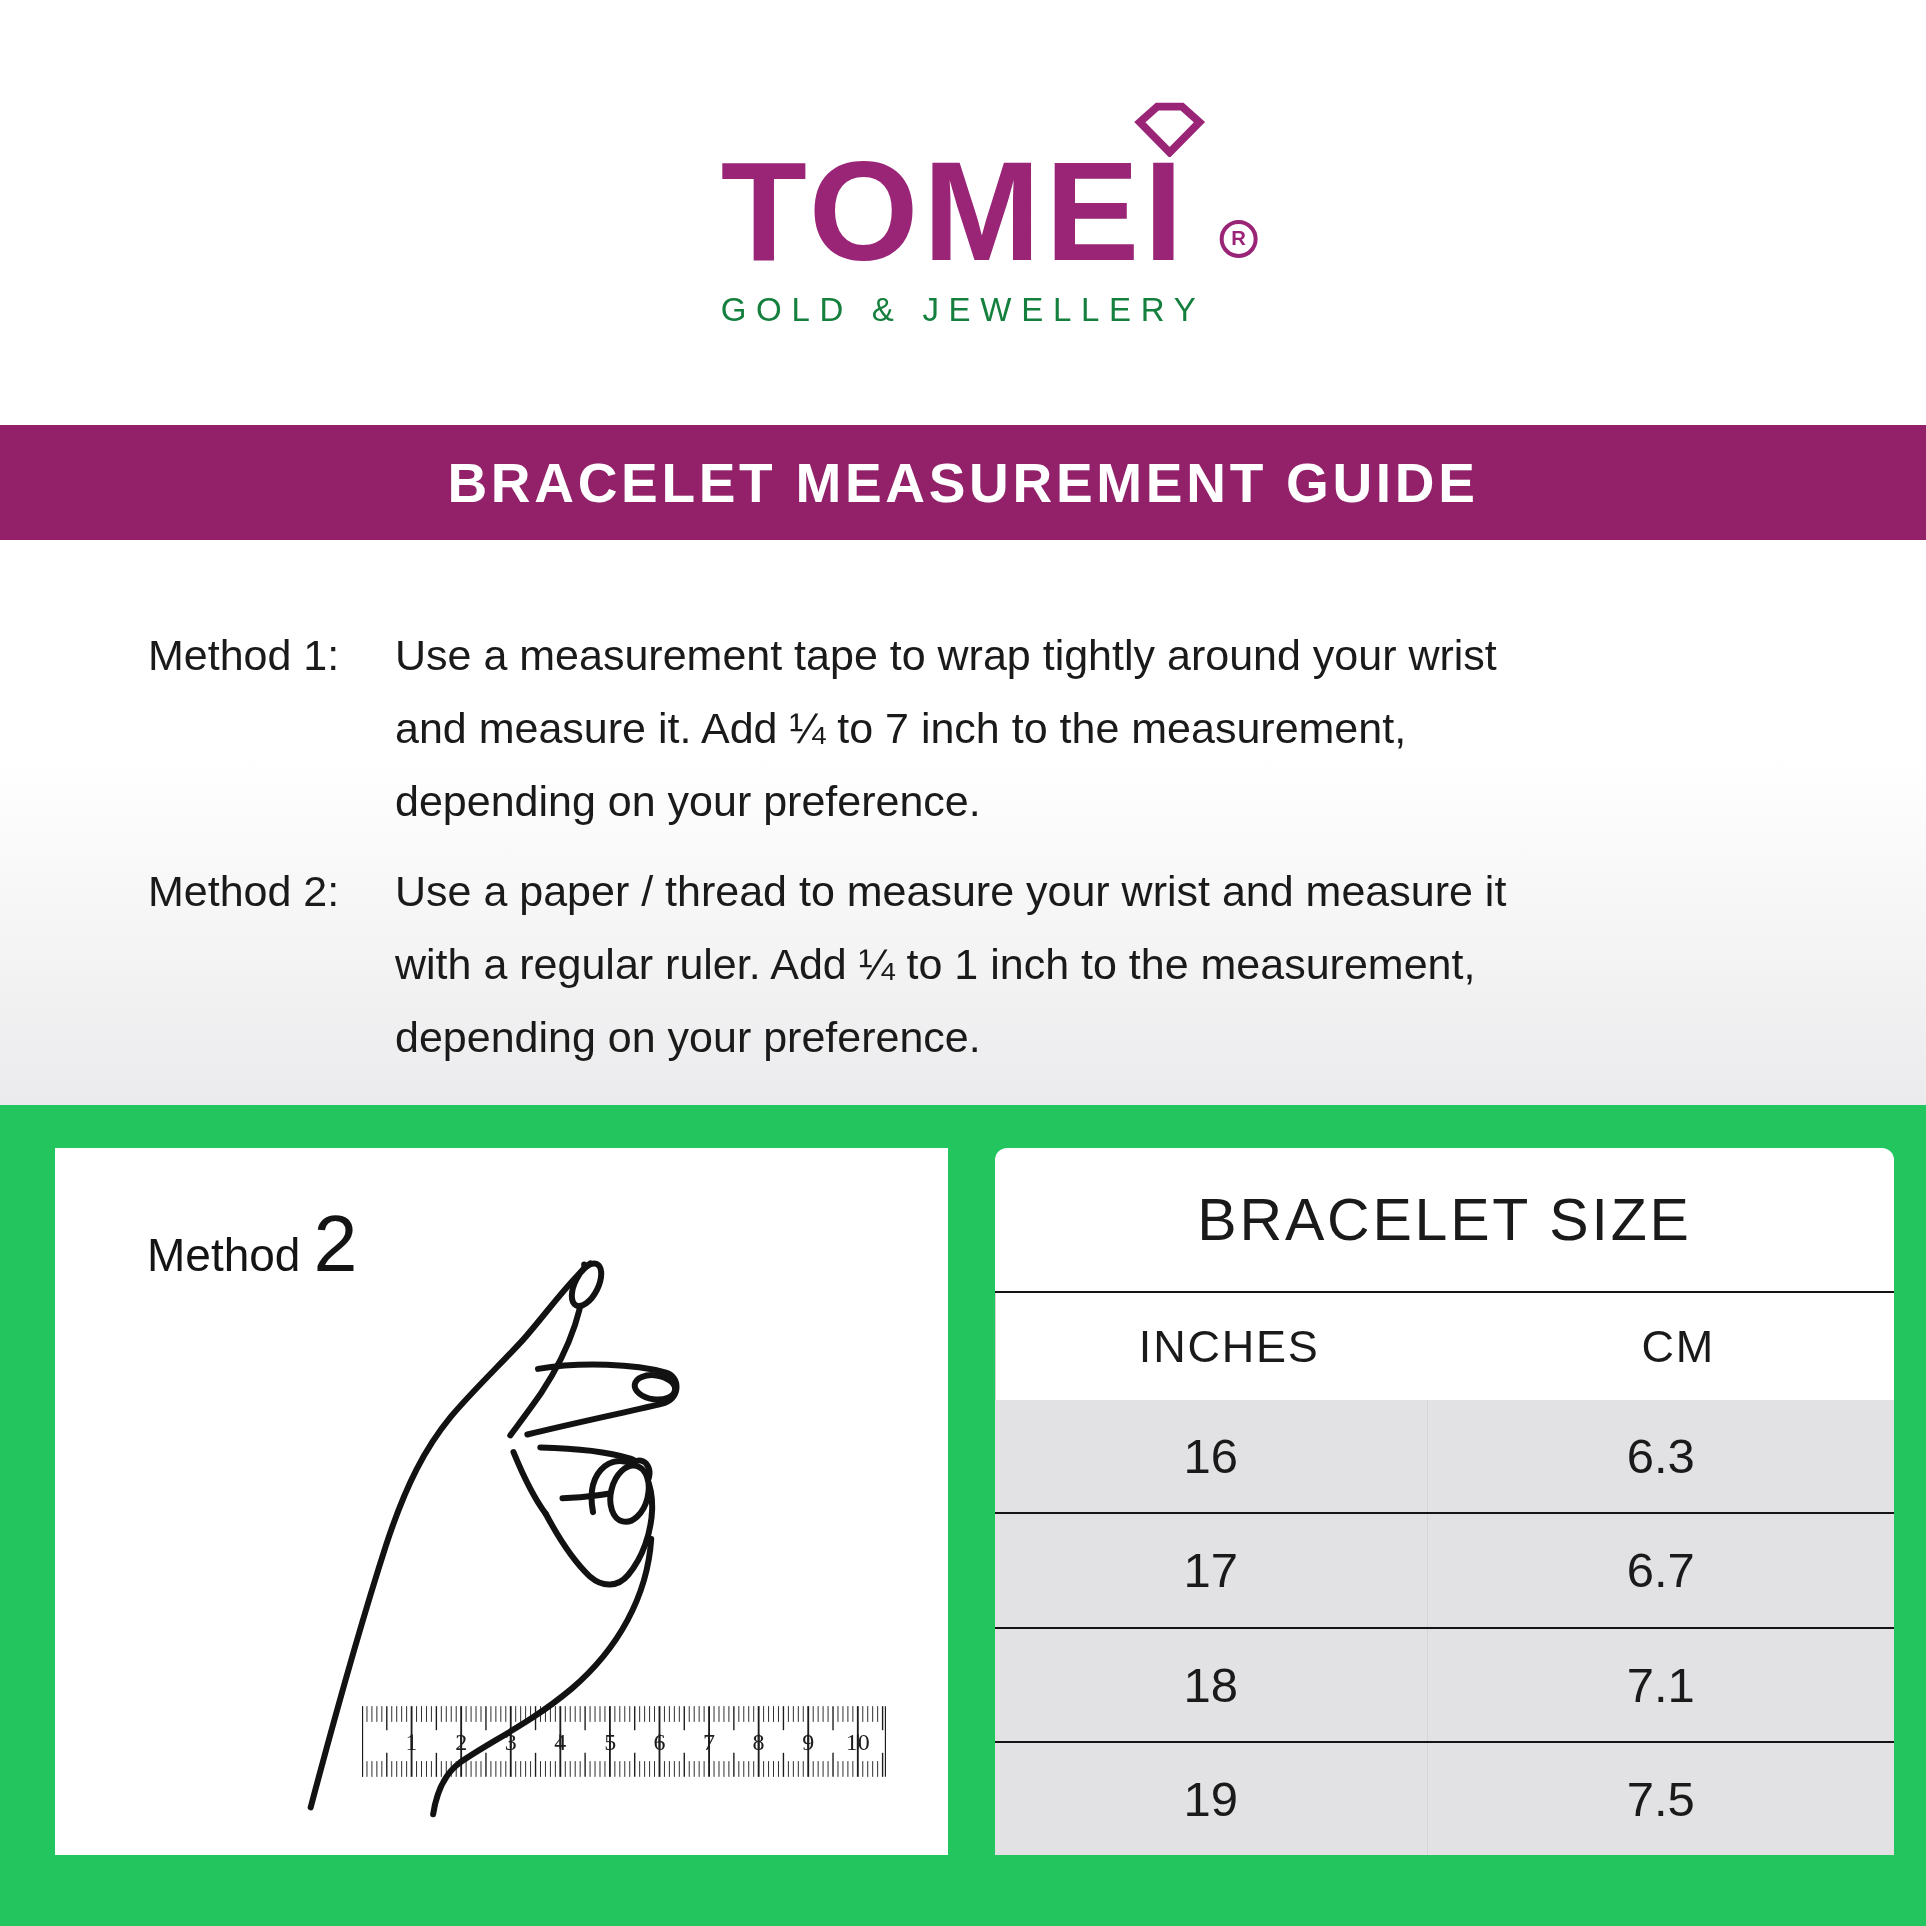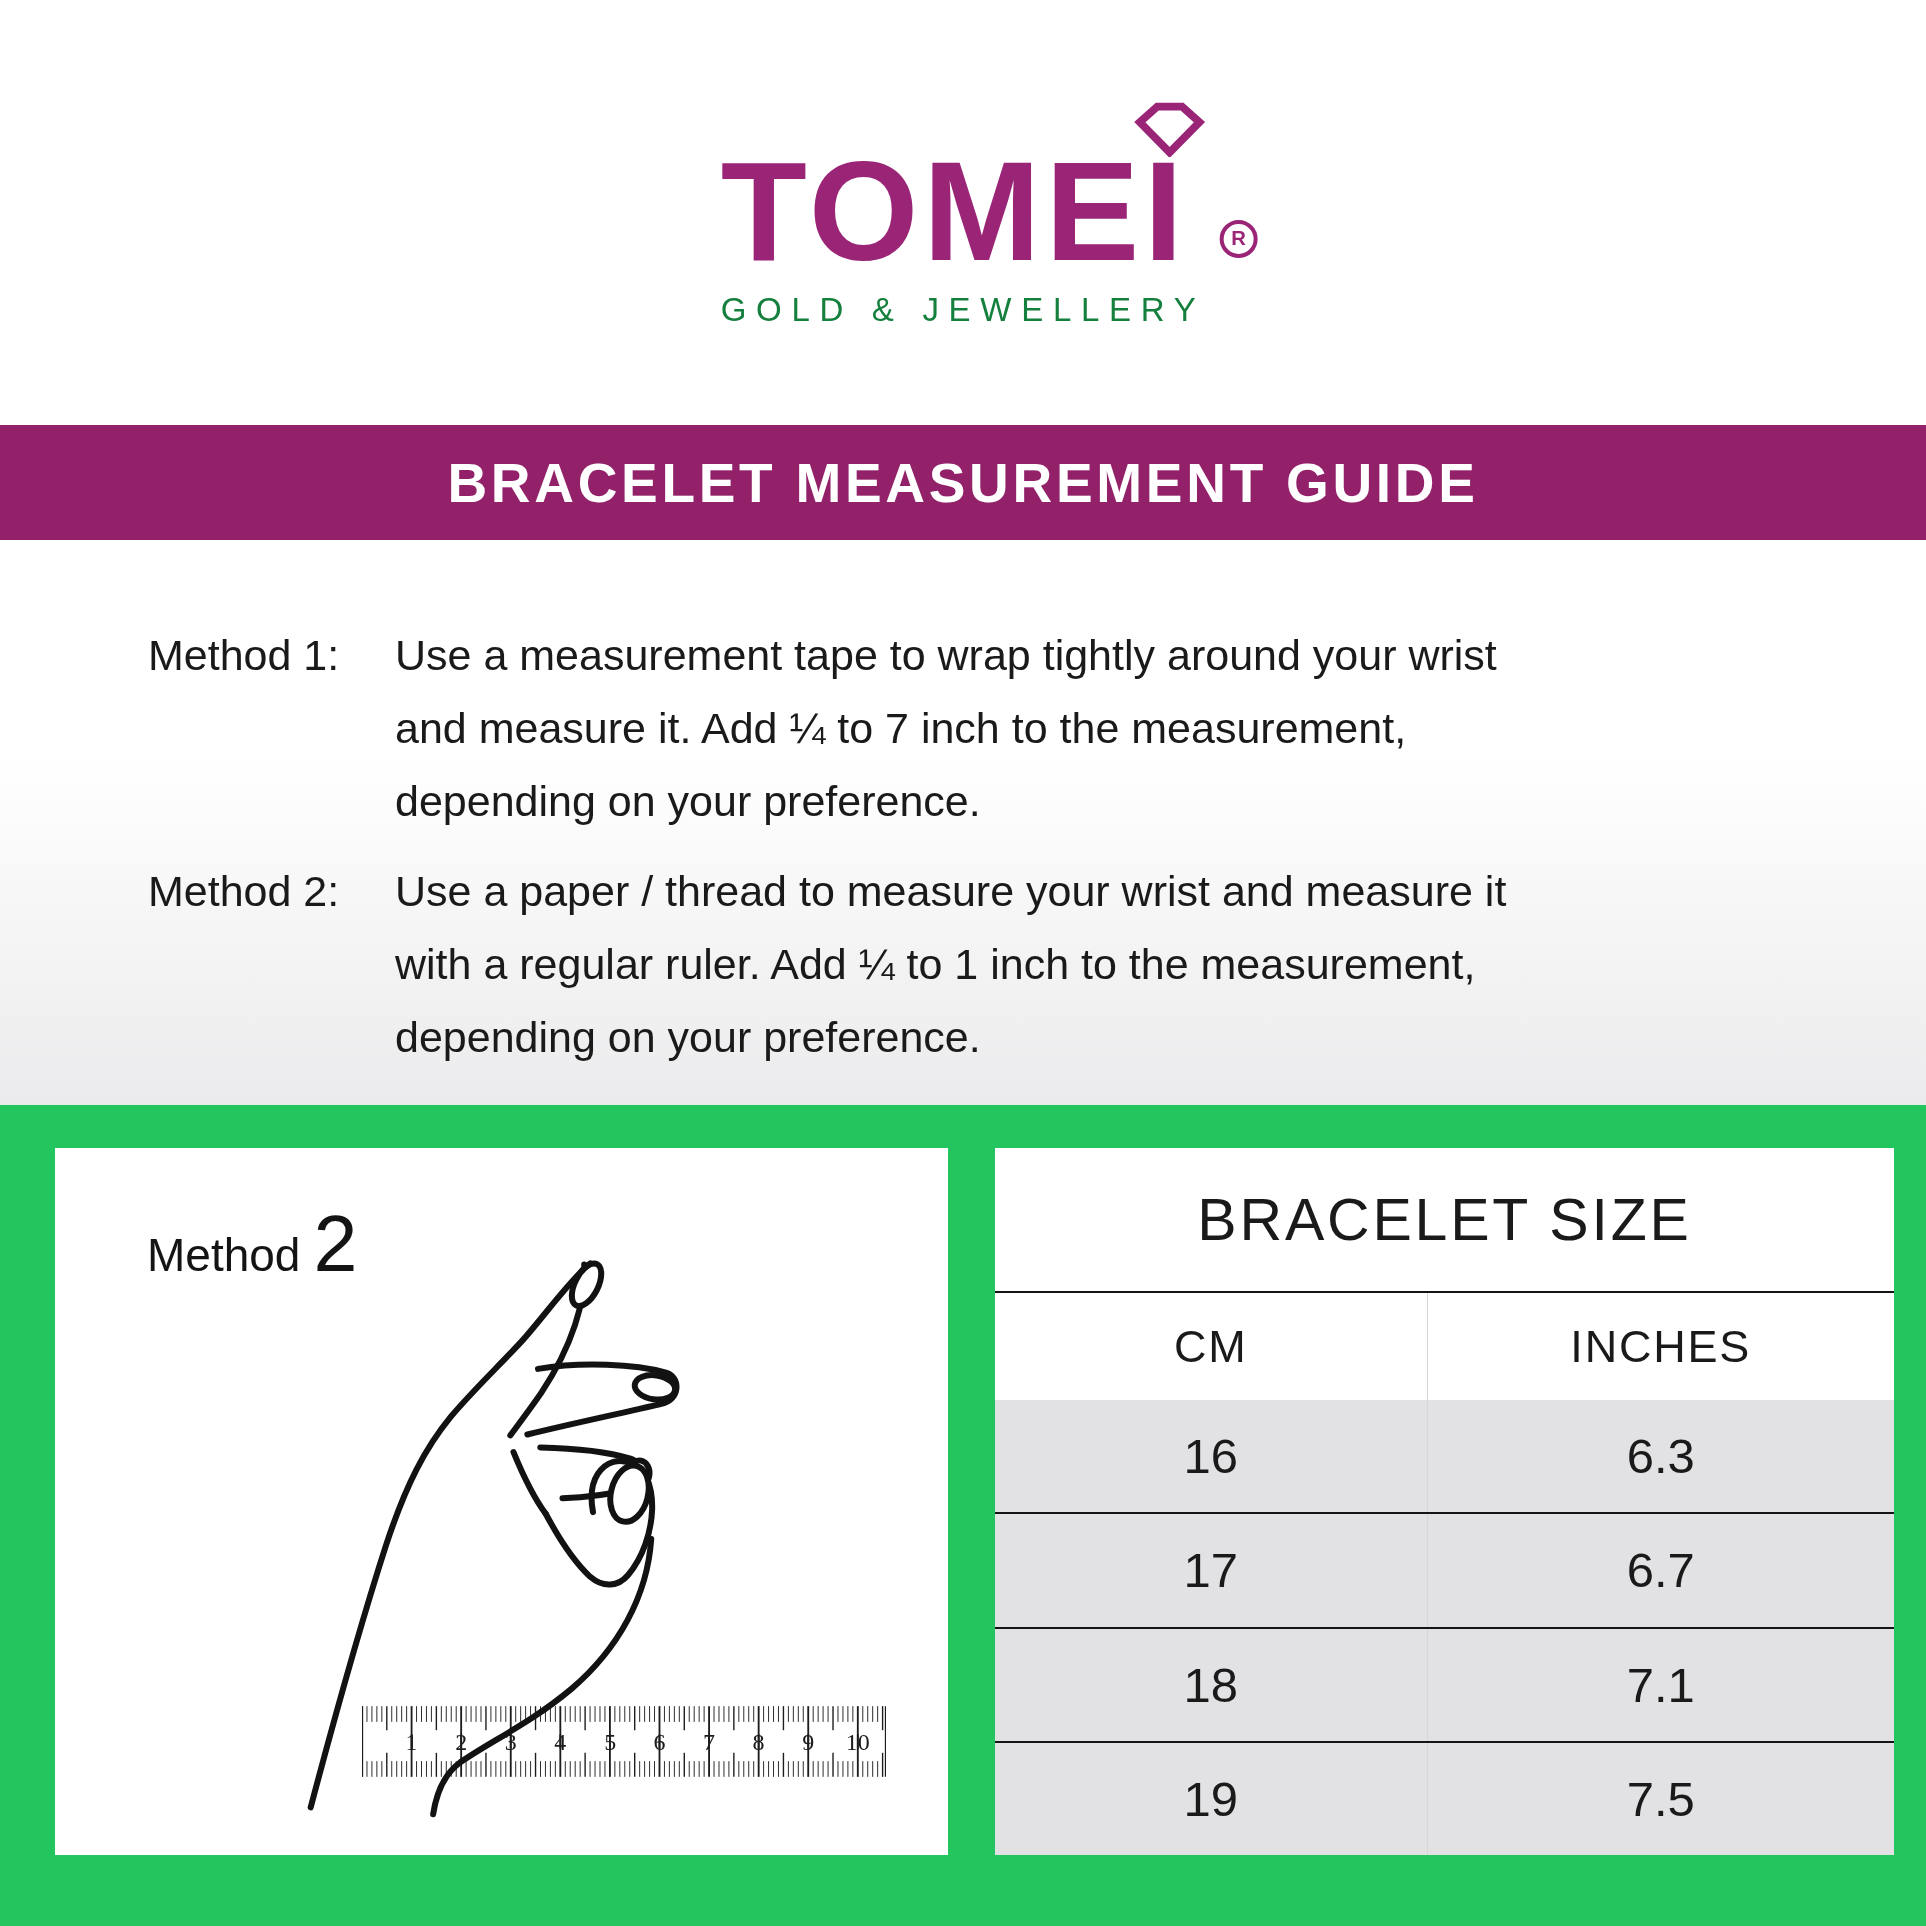--- a/index.html
+++ b/index.html
@@ -24,21 +24,21 @@
   .method-1{top:52px;}
   .method-2{top:288px;}
   .method-label{font-weight:400;font-size:43px;line-height:73px;white-space:nowrap;}
   .method-lines{}
   .method-line{font-size:43px;line-height:73px;white-space:nowrap;}
 
   
   .bottom-section{position:absolute;top:1105px;left:0;width:100%;height:821px;background:#22c55e;}
   .card{position:absolute;top:43px;background:#ffffff;}
   .diagram-card{left:55px;width:893px;height:707px;}
-  .table-card{left:995px;width:899px;height:707px;display:flex;flex-direction:column;box-sizing:border-box;}
+  .table-card{left:995px;width:899px;height:707px;display:flex;flex-direction:column;box-sizing:border-box;border-radius:12px;}
 
   
   .diagram-caption{position:absolute;left:92px;top:50px;display:flex;align-items:baseline;gap:13px;}
   .caption-word{font-size:46px;font-weight:400;color:#141414;}
   .caption-number{font-size:79px;font-weight:400;color:#141414;}
   .hand-svg{position:absolute;left:0;top:0;}
   .ruler-svg{position:absolute;left:307px;top:558px;}
 
   
   .table-title{height:145px;display:flex;align-items:center;justify-content:center;font-size:59px;letter-spacing:2.8px;font-weight:400;border-bottom:2.3px solid #141414;box-sizing:border-box;white-space:nowrap;}
@@ -350,22 +350,22 @@
         <ellipse cx="1243" cy="748" rx="40" ry="62" transform="rotate(14 1243 748)" fill="#ffffff"></ellipse>
 
         <path d="M 1290,846 C 1282,970 1218,1084 1118,1170 C 1030,1244 942,1284 876,1330 C 846,1352 826,1390 818,1442"></path>
       </g>
     </svg>
   </div>
 
   <div class="card table-card">
     <div class="table-title">BRACELET SIZE</div>
     <div class="thead">
+      <div class="cell c2">INCHES</div>
       <div class="cell c1">CM</div>
-      <div class="cell c2">INCHES</div>
     </div>
     <div class="trow">
       <div class="cell c1">16</div>
       <div class="cell c2">6.3</div>
     </div>
     <div class="trow">
       <div class="cell c1">17</div>
       <div class="cell c2">6.7</div>
     </div>
     <div class="trow">

